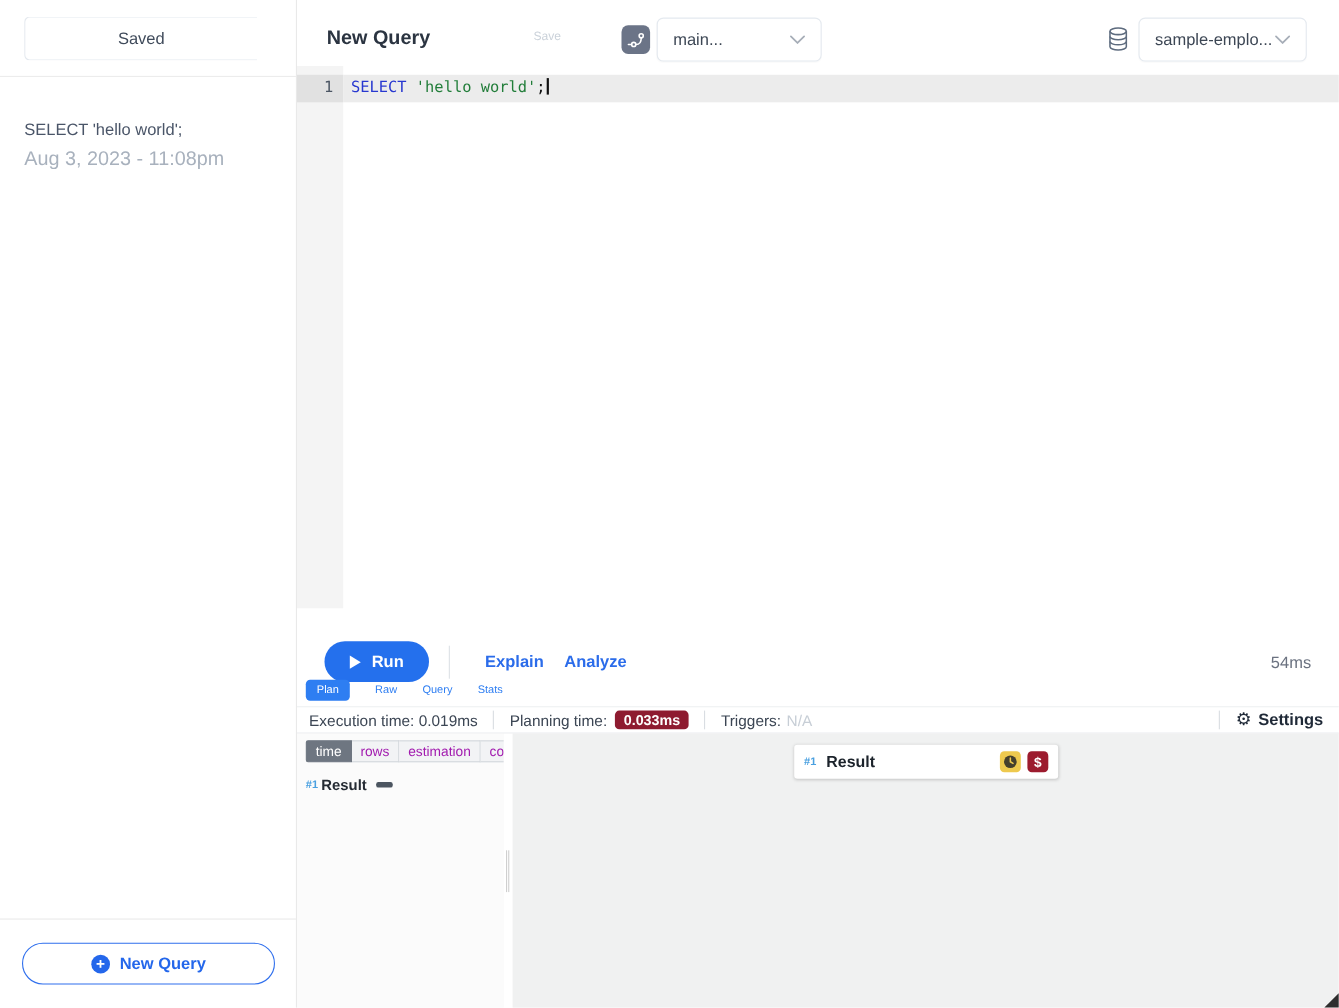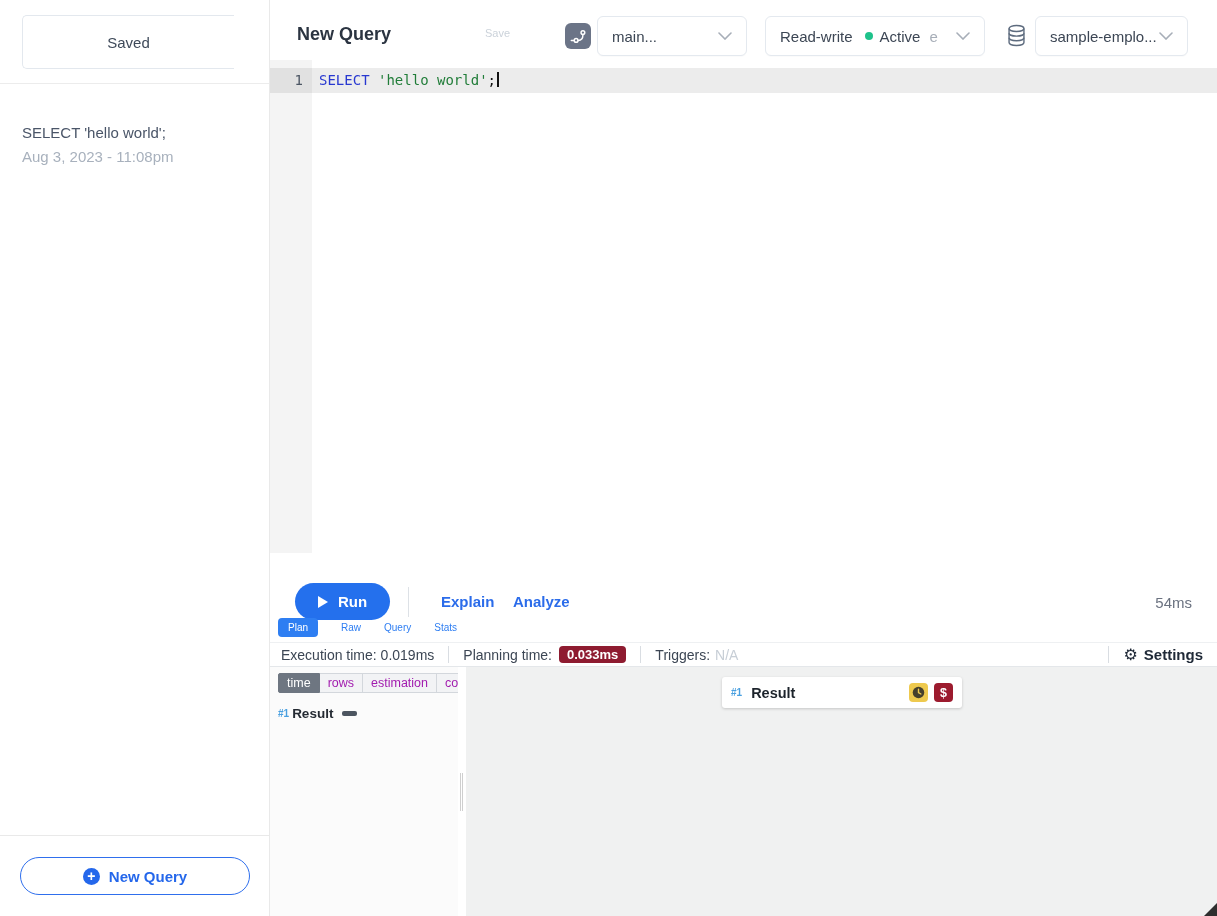--- a/index.html
+++ b/index.html
@@ -4,32 +4,32 @@
 <style>
   * { margin:0; padding:0; box-sizing:border-box; }
   html,body { width:1217px; height:916px; }
   body {
     font-family:"Liberation Sans", sans-serif;
     background:#ffffff; color:#333; position:relative; overflow:hidden;
   }
   
   .sidebar { position:absolute; left:0; top:0; width:270px; height:916px;
     background:#fff; border-right:1px solid #e9e9e9; display:flex; flex-direction:column; }
-  .seg-tabs { margin:15px 35px 0 22px; display:flex; height:54px; }
+  .seg-tabs { margin:15px 35px 0 22px; display:flex; height:40px; }
   .seg-tab { flex:1; display:flex; align-items:center; justify-content:center;
     font-size:15px; cursor:pointer; }
   .seg-tab.saved { background:#fff; border:1px solid #e3e8ee; border-right:none;
     border-radius:5px 0 0 5px; color:#3f4a5a; }
   .seg-tab.history { background:#3d9af5; border:1px solid #3d9af5;
     border-radius:0 5px 5px 0; color:#fff; }
   .sidebar-divider { margin-top:14px; border-top:1px solid #ececec; }
   .history-list { padding-top:40px; flex:1; overflow:hidden; }
   .history-item { padding:0 22px; cursor:pointer; }
   .history-query { font-size:15px; color:#4a5568; }
-  .history-time { font-size:15px; color:#a8b1bd; margin-top:7px; }
+  .history-time { font-size:18px; color:#a8b1bd; margin-top:7px; }
   .sidebar-footer { border-top:1px solid #e9e9e9; padding:21px 20px; }
   .new-query-btn { width:230px; height:38px; border:1px solid #2f6fed; border-radius:19px;
     background:#fff; color:#2467eb; font-weight:bold; font-size:15px;
     display:flex; align-items:center; justify-content:center; gap:9px; cursor:pointer;
     font-family:"Liberation Sans", sans-serif; }
   .plus-circle { width:17px; height:17px; border-radius:50%; background:#2467eb; color:#fff;
     display:flex; align-items:center; justify-content:center; font-size:14px; font-weight:bold;
     line-height:1; padding-bottom:1px; }
   
   .main { position:absolute; left:270px; top:0; width:947px; height:916px; }
@@ -162,29 +162,20 @@
       </svg>
     </div>
 
     <div class="select sel-branch">
       <span>main...</span>
       <svg class="chev" width="14" height="8" viewBox="0 0 14 8">
         <path d="M1 1 L7 7 L13 1" fill="none" stroke="#a7aeb8" stroke-width="1.6" stroke-linecap="round"></path>
       </svg>
     </div>
 
-    <div class="select sel-compute">
-      <span>Read-write</span>
-      <span class="green-dot"></span>
-      <span>Active</span>
-      <span class="compute-suffix">e</span>
-      <svg class="chev" width="14" height="8" viewBox="0 0 14 8">
-        <path d="M1 1 L7 7 L13 1" fill="none" stroke="#a7aeb8" stroke-width="1.6" stroke-linecap="round"></path>
-      </svg>
-    </div>
 
     <svg class="db-icon" width="21" height="23" viewBox="0 0 24 26">
       <g fill="none" stroke="#5d6b7e" stroke-width="1.6">
         <ellipse cx="12" cy="5" rx="8.5" ry="3.4"></ellipse>
         <path d="M3.5 5 V 21 C 3.5 22.9 7.3 24.4 12 24.4 C 16.7 24.4 20.5 22.9 20.5 21 V 5"></path>
         <path d="M3.5 10.3 C 3.5 12.2 7.3 13.7 12 13.7 C 16.7 13.7 20.5 12.2 20.5 10.3"></path>
         <path d="M3.5 15.6 C 3.5 17.5 7.3 19 12 19 C 16.7 19 20.5 17.5 20.5 15.6"></path>
       </g>
     </svg>
 

